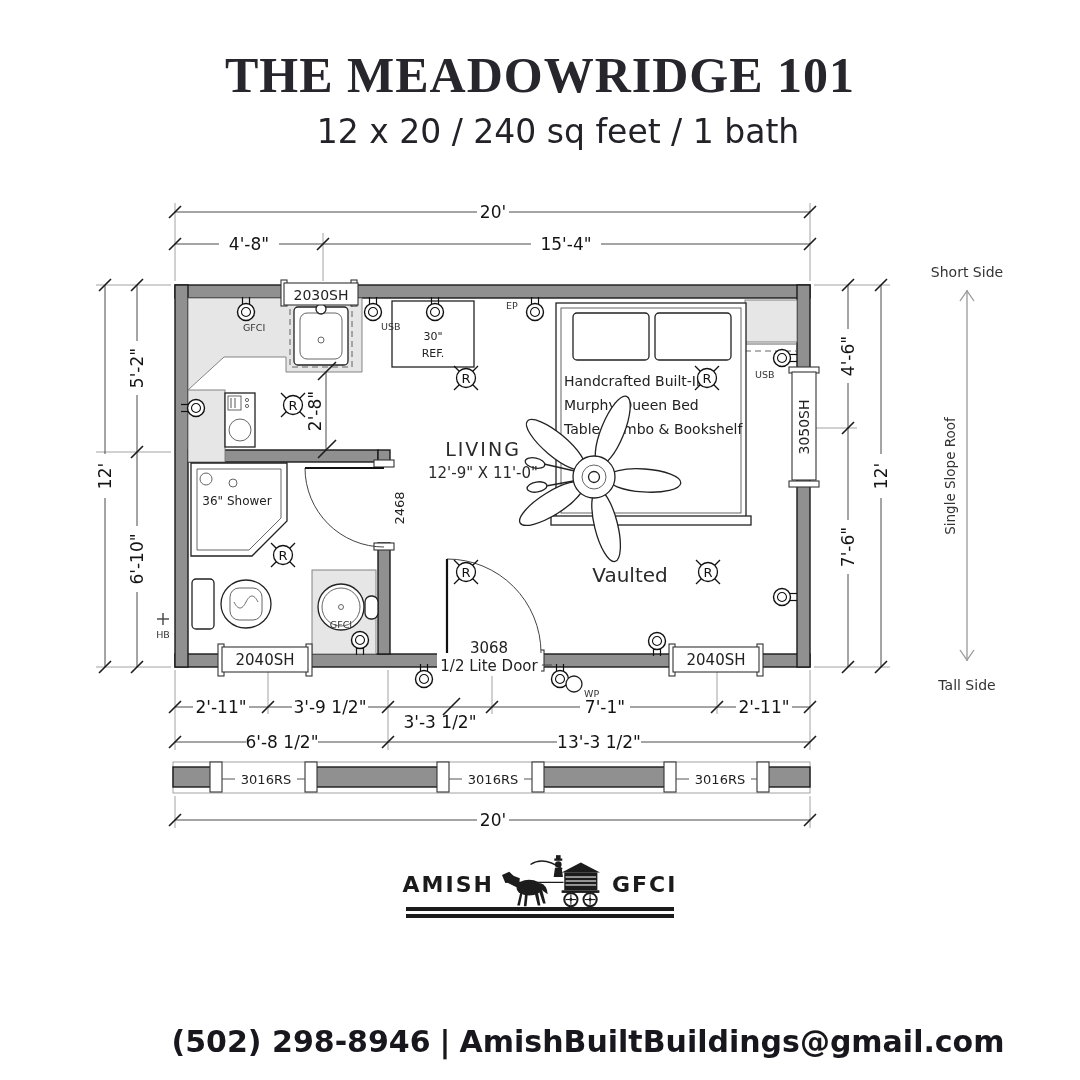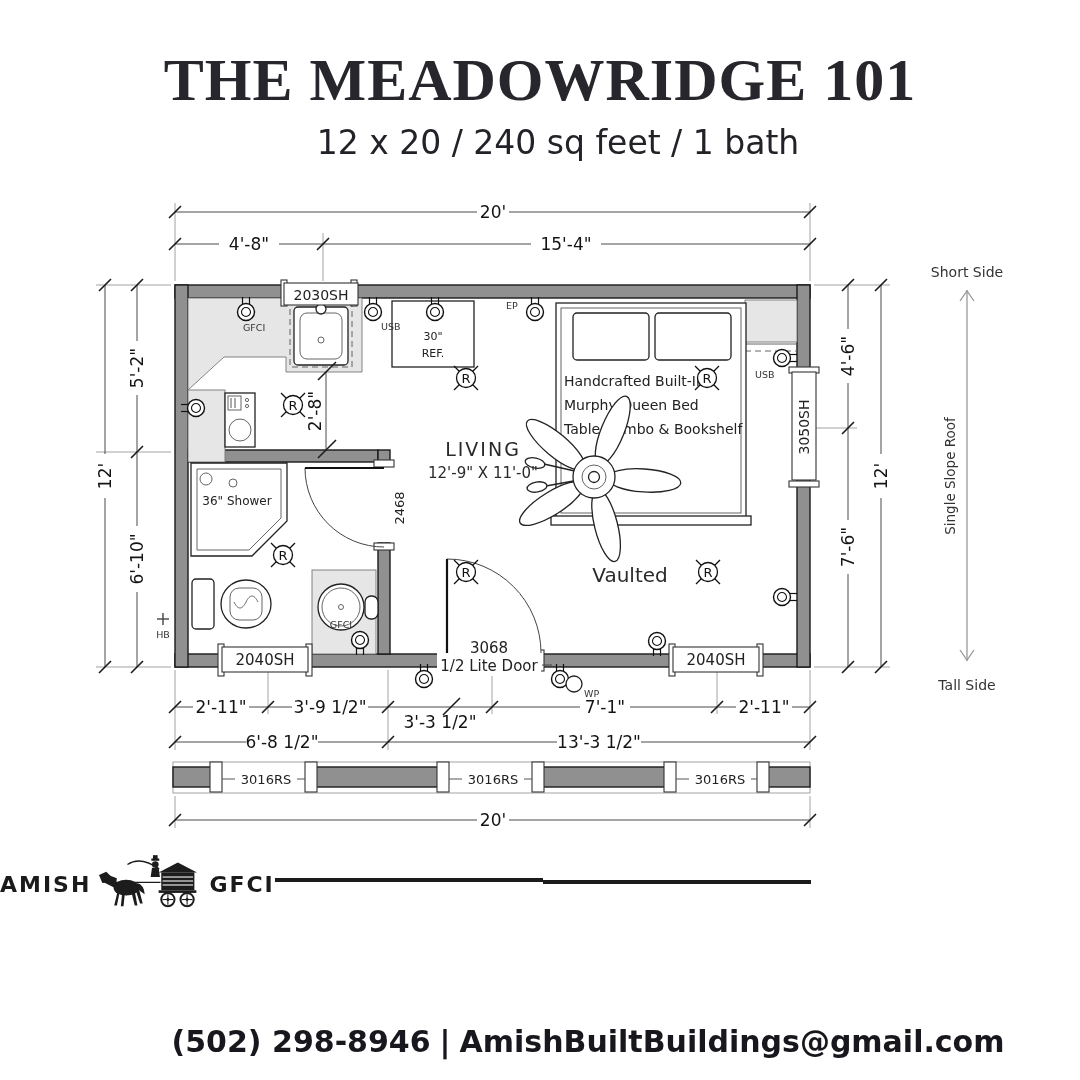--- a/index.html
+++ b/index.html
@@ -1,34 +1,34 @@
 <!DOCTYPE html>
 <html><head>
 <meta charset="utf-8">
 <style>
   html,body{margin:0;padding:0;background:#fff;}
   .page{position:relative;width:1080px;height:1080px;background:#ffffff;overflow:hidden;
         font-family:"DejaVu Sans",sans-serif;color:#1c1c22;}
   .title{margin:0;padding-top:46px;text-align:center;font-family:"Liberation Serif",serif;
-         font-weight:700;font-size:60px;letter-spacing:1px;color:#26262c;}
+         font-weight:700;font-size:50px;letter-spacing:1px;color:#26262c;}
   .subtitle{text-align:center;font-size:33px;color:#222228;margin-top:8px;margin-left:36px;}
   svg.plan{position:absolute;top:180px;left:0;}
   .plan text{font-family:"DejaVu Sans",sans-serif;}
   .wall{fill:#909090;stroke:#1a1a1a;stroke-width:1.4;}
   .win{fill:#ffffff;stroke:#333;stroke-width:1.1;}
   .fix{fill:#ffffff;stroke:#222;stroke-width:1.3;}
   .fixlight{fill:none;stroke:#555;stroke-width:0.9;}
   .counter{fill:#e6e6e6;stroke:#777;stroke-width:0.9;}
   .dimline{stroke:#4a4a4a;stroke-width:1;fill:none;}
   .extline{stroke:#8a8a8a;stroke-width:0.8;}
   .tick{stroke:#1d1d1d;stroke-width:1.6;fill:none;}
   .bg{fill:#ffffff;}
   .dimtxt{font-size:17px;fill:#141414;text-anchor:middle;}
   .lbl{fill:#222;}
-  .logo{position:absolute;top:853px;left:0;width:100%;display:flex;flex-direction:row;align-items:center;}
+  .logo{position:absolute;top:853px;left:0;width:100%;display:flex;flex-direction:column;align-items:center;}
   .logo-top{display:flex;align-items:flex-end;gap:6px;}
   .logo-word{font-weight:bold;font-size:22px;letter-spacing:2px;color:#1b1b1b;padding-bottom:10px;}
   .horse-svg{display:block;margin-bottom:-2px;}
   .logo-rule{width:268px;height:4px;background:#1b1b1b;}
   .logo-cabins{font-family:"Liberation Serif",serif;font-weight:700;font-size:64px;letter-spacing:3px;
                color:#1b1b1b;line-height:1.02;margin-top:1px;}
   .logo-rule-bottom{margin-top:3px;}
   .footer{position:absolute;top:1024px;width:100%;text-align:center;font-weight:bold;
           font-size:30px;color:#17171d;margin-left:48px;}
   .footer .sep{margin:0 9px;}

